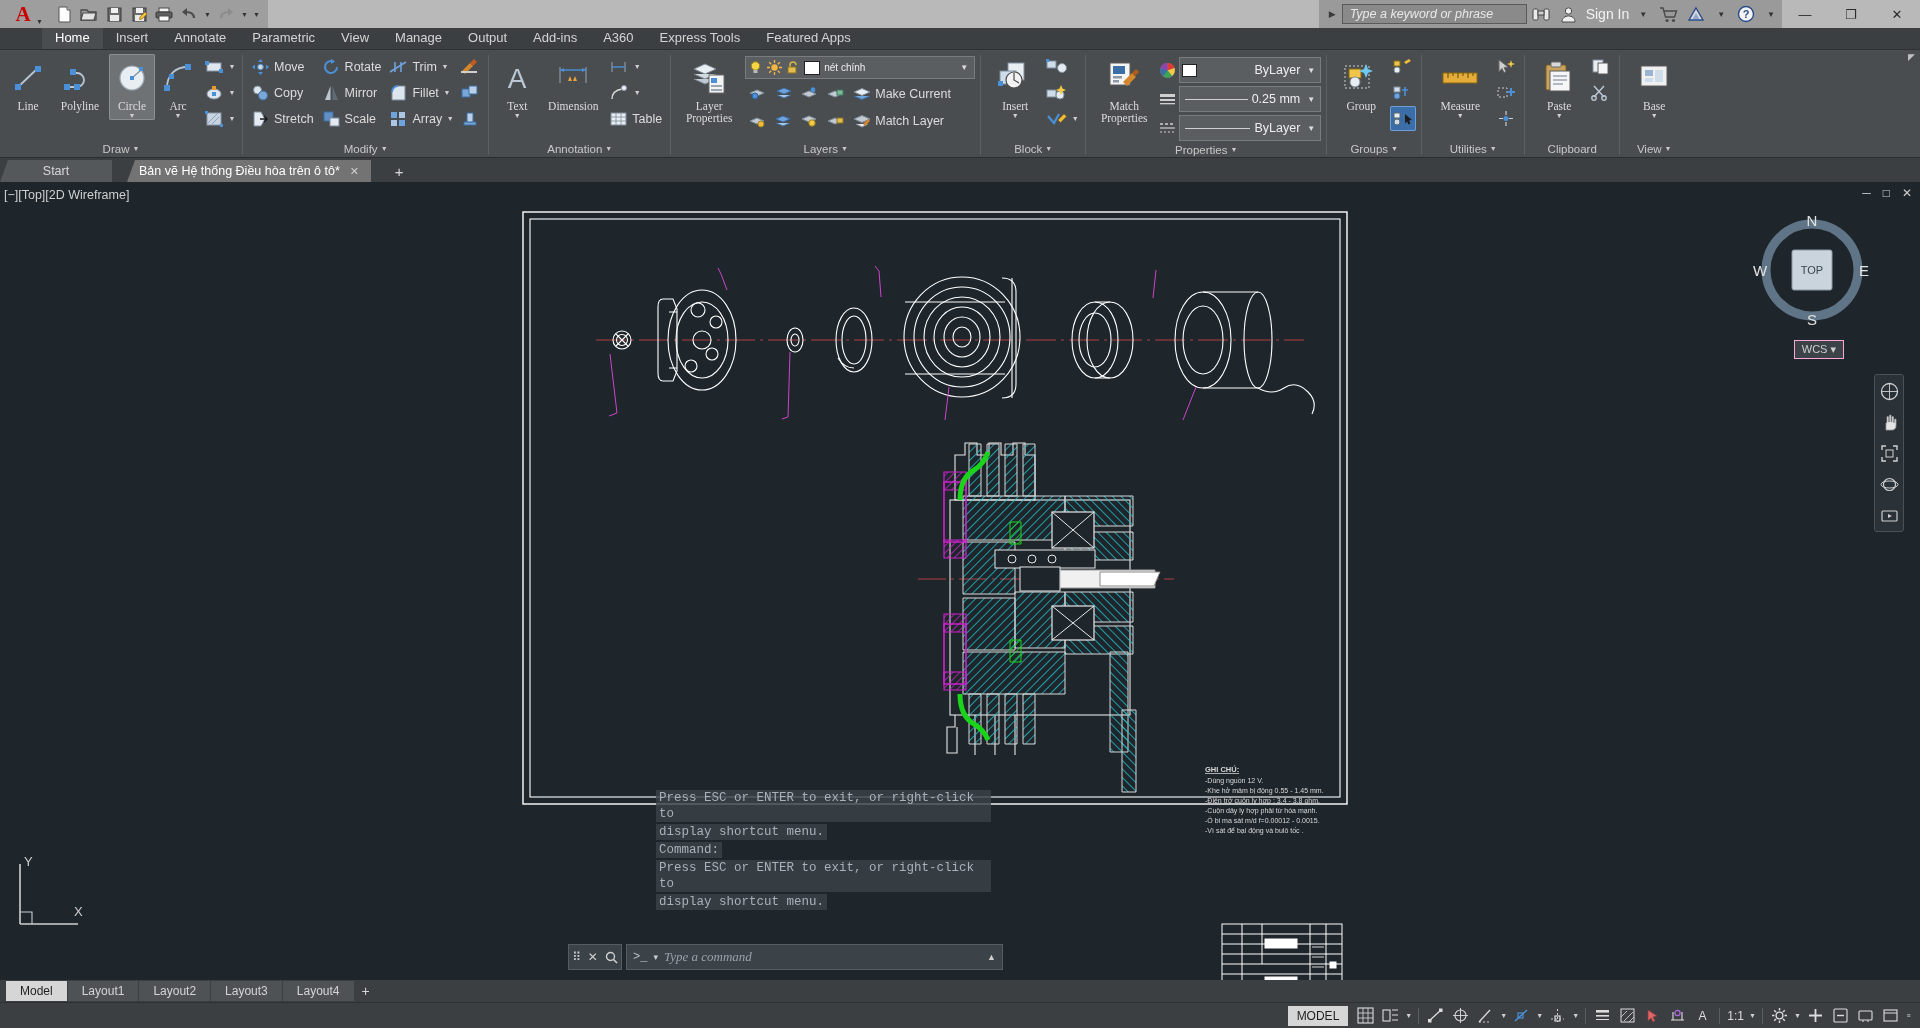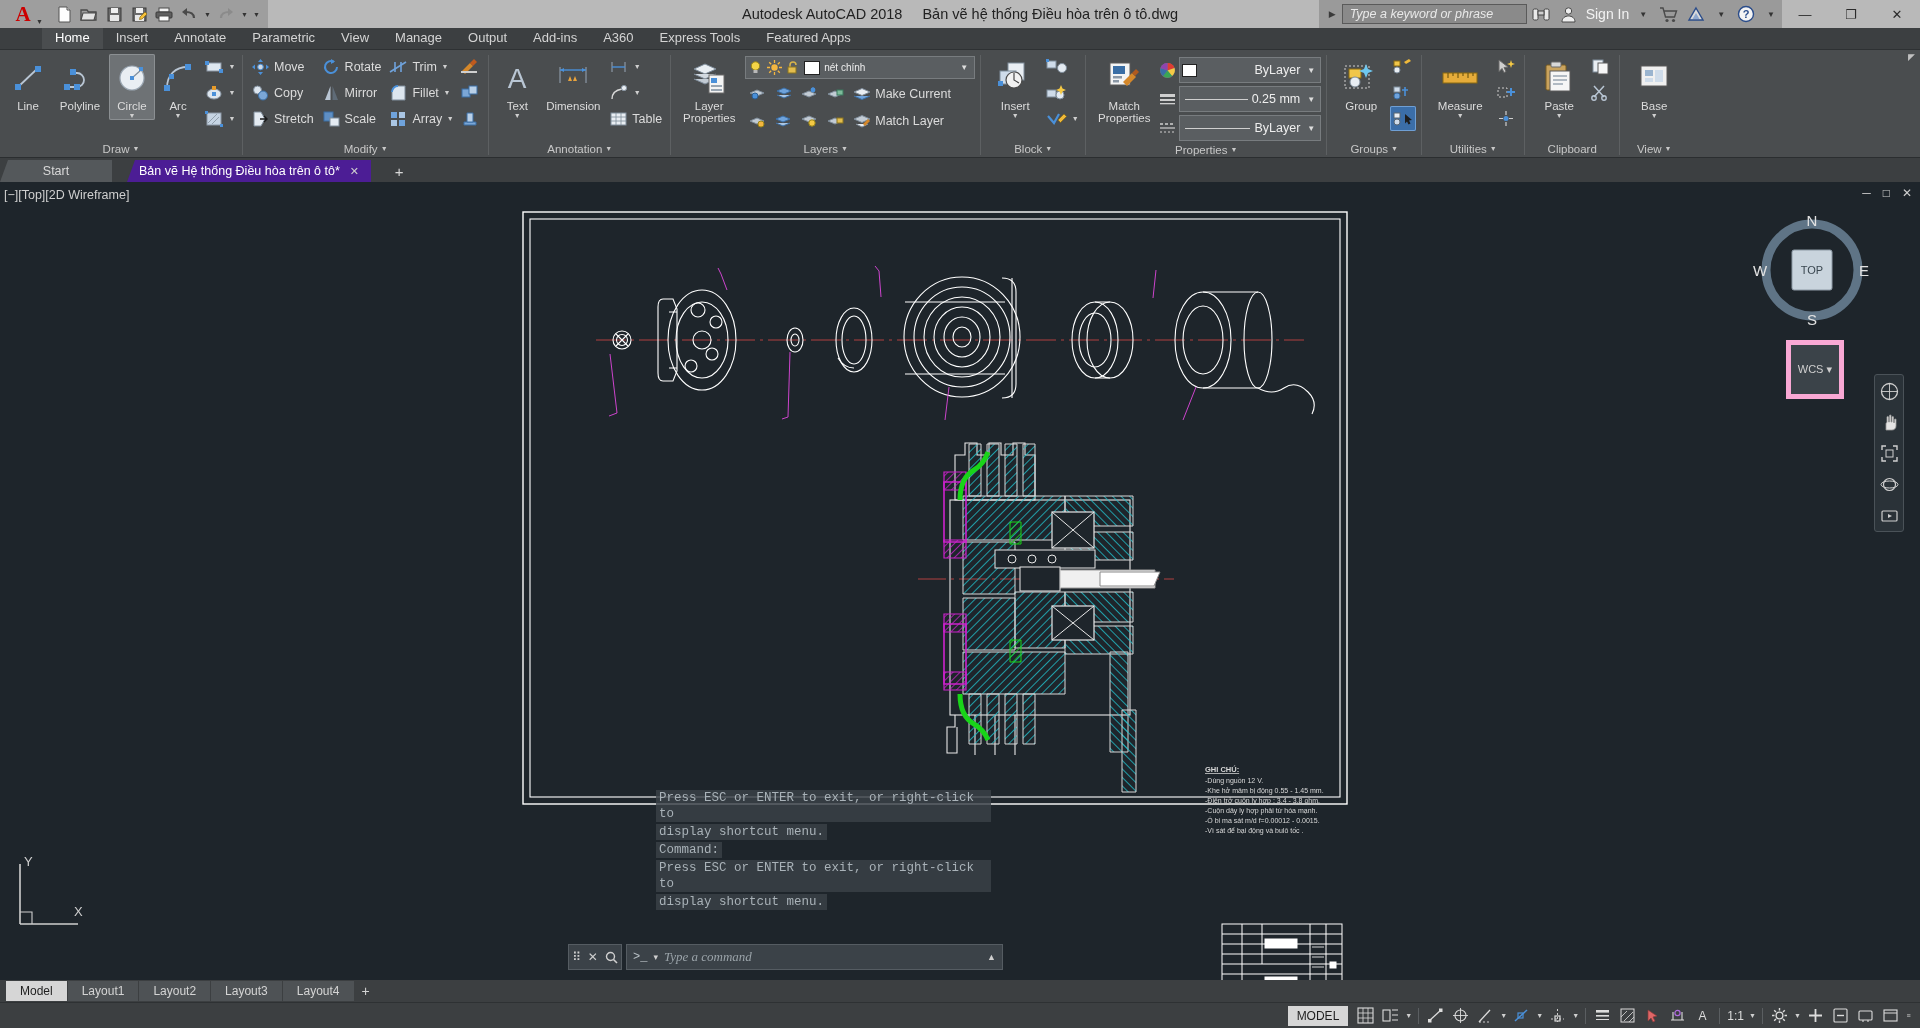--- a/index.html
+++ b/index.html
@@ -78,21 +78,21 @@
   }
   .panel-label .pcaret { font-size:7px; }
   .panel-div { width:1px; background:#5d6062; margin:5px 0 2px 0; }
 
   .bigbtn {
     width:46px; display:flex; flex-direction:column; align-items:center;
     padding:3px 1px 0 1px; cursor:pointer; border-radius:2px;
   }
   .bigbtn.sel { background:#6e7275; box-shadow:inset 0 0 0 1px #8b8f92; }
   .bigbtn .ic { height:42px; display:flex; align-items:center; justify-content:center; }
-  .bigbtn .lb { font-size:11.5px; color:#dcdcdc; text-align:center; line-height:12px; margin-top:1px; white-space:nowrap;}
+  .bigbtn .lb { font-size:11.5px; color:#dcdcdc; text-align:center; line-height:12px; margin-top:1px; white-space:nowrap;font-family:Liberation Serif, serif;}
   .bigbtn .dcaret { font-size:7px; color:#cfcfcf; line-height:8px; }
   .bigbtn.wide { width:58px; }
   .bigbtn.wider { width:66px; }
 
   .smallrow { display:flex; align-items:center; gap:4px; height:25px; padding:0 3px; cursor:pointer; border-radius:2px;}
   .smallrow .lb { font-size:12.5px; color:#dcdcdc; white-space:nowrap; }
   .col3 { display:flex; flex-direction:column; gap:1px; }
   .iconbtn { width:26px; height:25px; display:flex; align-items:center; justify-content:center; cursor:pointer; border-radius:2px;}
   .mini-caret { font-size:7px; color:#cfcfcf; width:10px; text-align:center; cursor:pointer; }
 
@@ -117,37 +117,37 @@
   .ribbon-toggle { position:absolute; right:5px; top:2px; font-size:9px; color:#c0c0c0; cursor:pointer;}
 
   
   .filetabs { height:24px; background:#3c3f41; display:flex; align-items:flex-end; flex:none; }
   .ftab {
     height:22px; min-width:112px; display:flex; align-items:center; justify-content:center;
     font-size:12.5px; color:#d8d8d8; background:#54585b; margin-right:15px;
     padding:0 12px; cursor:pointer; position:relative;
     clip-path: polygon(8px 0, 100% 0, 100% 100%, 0 100%);
   }
-  .ftab.active { background:#4c1d95; color:#fff; }
+  .ftab.active { background:#737373; color:#fff; }
   .ftab .close-x { margin-left:10px; font-size:11px; color:#cfcfcf; }
   .ftab-add { width:26px; height:22px; display:flex; align-items:center; justify-content:center;
     color:#d8d8d8; font-size:15px; cursor:pointer; }
 
   
   .viewport { flex:1; background:#1e252b; position:relative; overflow:hidden; }
   .vp-labels { position:absolute; left:4px; top:6px; font-size:12.5px; color:#cfcfcf; cursor:pointer;}
   .vp-winbtns { position:absolute; right:8px; top:4px; display:flex; gap:12px; color:#cfcfcf; font-size:12px;}
   .vp-winbtns span { cursor:pointer; }
 
   
   .viewcube { position:absolute; right:48px; top:28px; width:120px; height:120px; }
   .wcs-btn {
     position:absolute; right:76px; top:158px;
-    background:#3b4349; border:5px solid #f9a8d4; color:#cfcfcf;
-    font-size:11px; padding:18px 7px; cursor:pointer;
+    background:#3b4349; border:1px solid #f9a8d4; color:#cfcfcf;
+    font-size:11px; padding:2px 7px; cursor:pointer;
   }
   .navbar {
     position:absolute; right:16px; top:192px; width:30px;
     background:#2a3238; border:1px solid #4a5258; border-radius:3px;
     display:flex; flex-direction:column; align-items:center; padding:5px 0; gap:9px;
   }
   .navbar .nb { width:24px; height:22px; display:flex; align-items:center; justify-content:center; cursor:pointer; color:#cfcfcf;}
 
   
   .ucs { position:absolute; left:10px; bottom:46px; }
@@ -264,24 +264,20 @@
       <div class="qat-btn">
         <svg width="18" height="16" viewBox="0 0 18 16">
           <path d="M4 12c0-4 3.5-6 8-6" fill="none" stroke="#8b8b8b" stroke-width="2.2"></path>
           <path d="M11 2l5 4-5 4z" fill="#8b8b8b"></path>
         </svg>
       </div>
       <div class="qat-caret">▼</div>
       <div class="qat-caret">▼</div>
     </div>
 
-    <div class="title-text">
-      <span>Autodesk AutoCAD 2018</span>
-      <span class="fname">Bản vẽ hệ thống Điều hòa trên ô tô.dwg</span>
-    </div>
 
     <div class="tb-right">
       <div class="infocenter">
         <span class="ic-arrow">▶</span>
         <div class="search-box">Type a keyword or phrase</div>
         <div class="ic-icon">
           <svg width="20" height="16" viewBox="0 0 20 16">
             <rect x="2" y="3" width="5" height="11" rx="1.5" fill="#e9e9e9" stroke="#444"></rect>
             <rect x="13" y="3" width="5" height="11" rx="1.5" fill="#e9e9e9" stroke="#444"></rect>
             <rect x="7" y="5" width="6" height="4" fill="#d0d0d0" stroke="#444"></rect>

